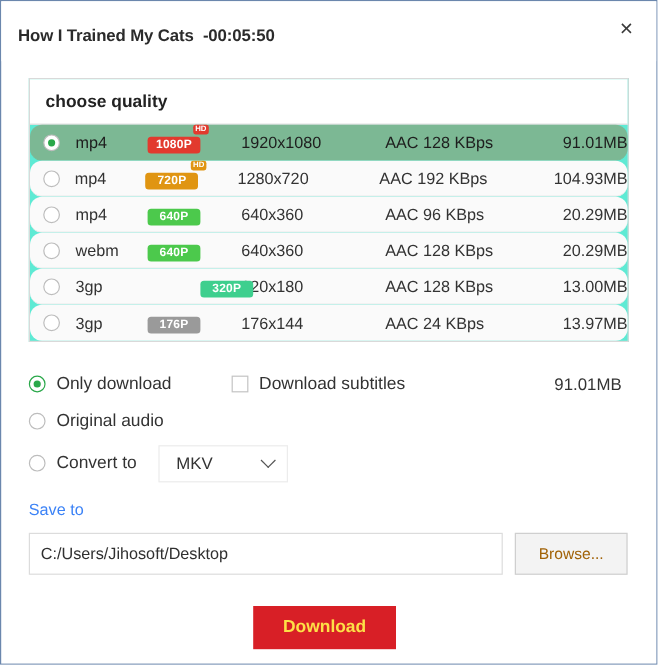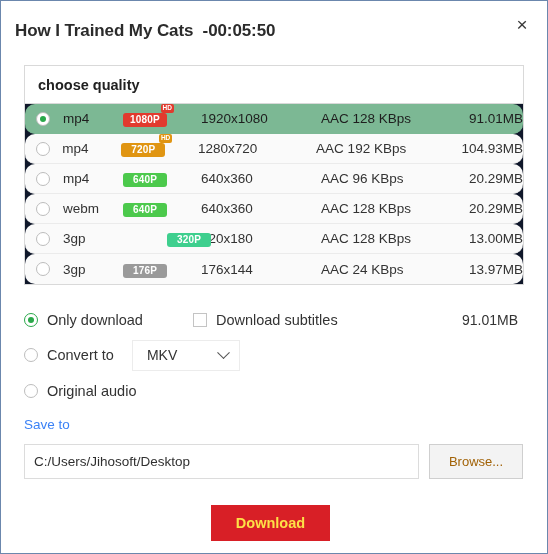--- a/index.html
+++ b/index.html
@@ -19,21 +19,21 @@
 
   
   #titlebar {
     position: relative;
     height: 50px;
     background: #ffffff;
   }
   #title-text {
     position: absolute;
     left: 14px; top: 20px;
-    font-size: 17px;
+    font-size: 14px;
     font-weight: bold;
     color: #2b2b2b;
     letter-spacing: -0.1px;
     white-space: pre;
   }
   #close-btn {
     position: absolute;
     right: 10px; top: 8px;
     width: 30px; height: 30px;
     display: flex; align-items: center; justify-content: center;
@@ -42,21 +42,21 @@
     line-height: 1;
     cursor: pointer;
   }
 
   
   #quality-table {
     position: absolute;
     left: 23px; top: 64px;
     width: 500px;
     border: 1px solid #d9d9d9;
-    background: #0f172a;
+    background: #5eead4;
   }
   #quality-header {
     height: 38px;
     background: #ffffff;
     border-bottom: 1px solid #d9d9d9;
     display: flex;
     align-items: center;
     padding-left: 13px;
     font-size: 14.5px;
     font-weight: bold;
@@ -326,35 +326,35 @@
         <span class="radio on green-on"></span>
         <span class="lbl">Only download</span>
       </div>
       <div class="opt-item" id="subs-opt">
         <span class="checkbox"></span>
         <span class="lbl">Download subtitles</span>
       </div>
       <div id="size-total">91.01MB</div>
     </div>
 
+    <div class="opt-line">
+      <div class="opt-item">
+        <span class="radio"></span>
+        <span class="lbl">Original audio</span>
+      </div>
+    </div>
+
     <div class="opt-line" id="convert-line">
       <div class="opt-item">
         <span class="radio"></span>
         <span class="lbl">Convert to</span>
       </div>
       <div id="format-select">
         <span>MKV</span>
         <span class="chevron"></span>
-      </div>
-    </div>
-
-    <div class="opt-line">
-      <div class="opt-item">
-        <span class="radio"></span>
-        <span class="lbl">Original audio</span>
       </div>
     </div>
 
   </div>
 
   <div id="saveto-label">Save to</div>
   <div id="path-row">
     <div id="path-input">C:/Users/Jihosoft/Desktop</div>
     <div id="browse-btn">Browse...</div>
   </div>

